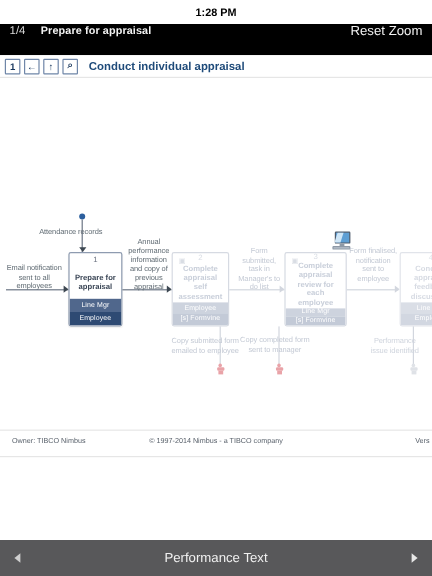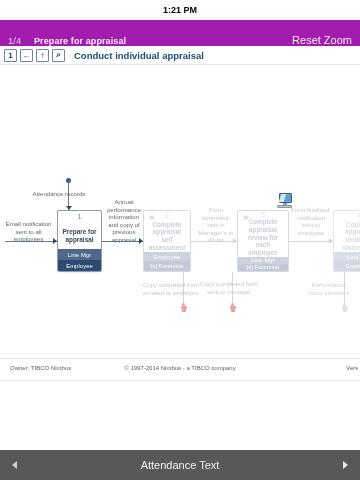--- a/index.html
+++ b/index.html
@@ -30,22 +30,22 @@
 
   
   .navbar {
     height:26px; background:#fcfcfc; border-bottom:1px solid #d4d4d4;
     display:flex; align-items:center; padding-left:11px;
   }
   .home-link { color:#2f7ddb; font-size:12px; }
 
   
   .darkbar {
-    height:26px; background:#a21caf; color:#f2f2f2;
-    display:flex; align-items:flex-end; padding:0 8px;
+    height:26px; background:#000000; color:#f2f2f2;
+    display:flex; align-items:flex-start; padding:0 8px;
     font-size:9.5px;
   }
   .darkbar .step { width:26px; color:#d8d8d8; }
   .darkbar .crumb { font-weight:bold; flex:1; font-size:9px; letter-spacing:.1px; }
   .darkbar .reset { font-size:11px; color:#f2f2f2; }
 
   
   .diagram-toolbar {
     height:19px; background:#ffffff; border-bottom:1px solid #e6e6e6;
     display:flex; align-items:center; padding-left:4px; gap:3px;
@@ -158,21 +158,21 @@
   .bb-prev, .bb-next { position:absolute; width:0;height:0; }
   .bb-prev{ left:12px; border-top:4px solid transparent;border-bottom:4px solid transparent;border-right:5px solid #cfcfcf;}
   .bb-next{ right:12px; border-top:4px solid transparent;border-bottom:4px solid transparent;border-left:5px solid #e8e8e8;}
 </style>
 </head>
 <body>
 
 <div id="app">
 
   <div class="statusbar">
-    <div class="sb-center">1:21 PM</div>
+    <div class="sb-center">1:28 PM</div>
   </div>
 
 
   <div class="darkbar">
     <span class="step">1/4</span>
     <span class="crumb">Prepare for appraisal</span>
     <span class="reset">Reset Zoom</span>
   </div>
 
   <div class="diagram-toolbar">
@@ -279,17 +279,17 @@
   <div class="diagram-footer">
     <span class="df-left">Owner: TIBCO Nimbus</span>
     <span class="df-center">© 1997-2014 Nimbus - a TIBCO company</span>
     <span class="df-right">Vers</span>
   </div>
 
   <div class="filler"></div>
 
   <div class="bottombar">
     <span class="bb-prev"></span>
-    <span class="bb-label">Attendance Text</span>
+    <span class="bb-label">Performance Text</span>
     <span class="bb-next"></span>
   </div>
 
 </div>
 
 </body></html>

